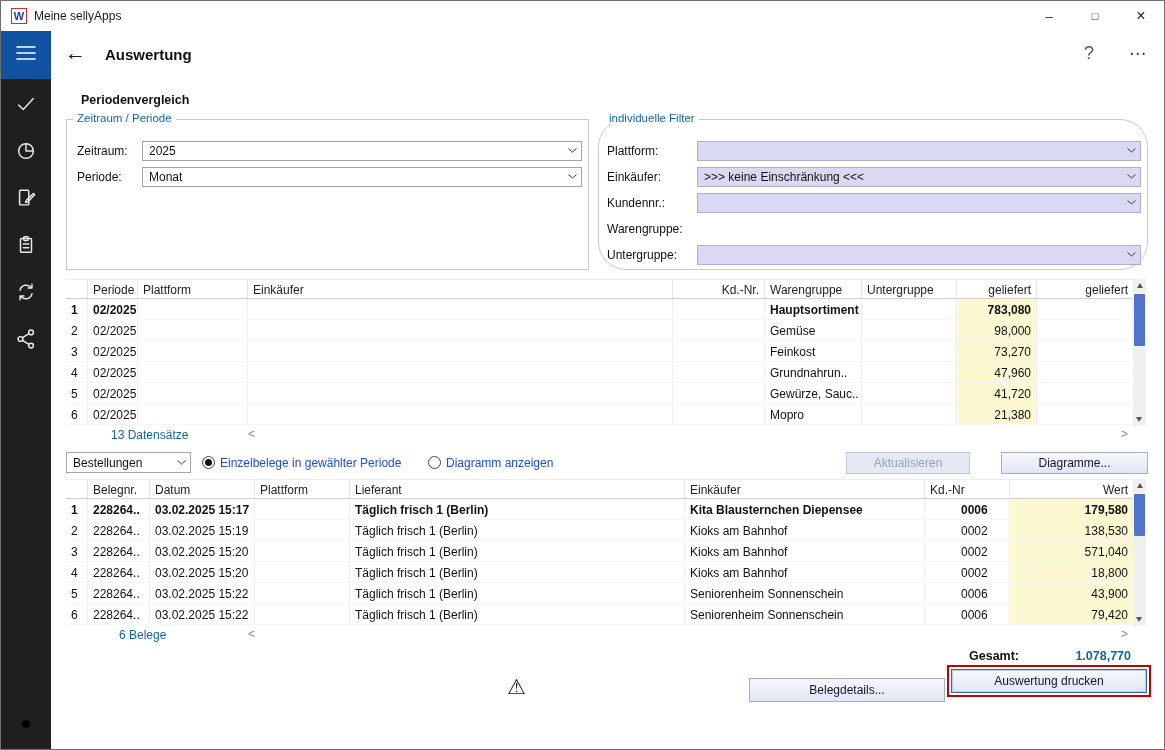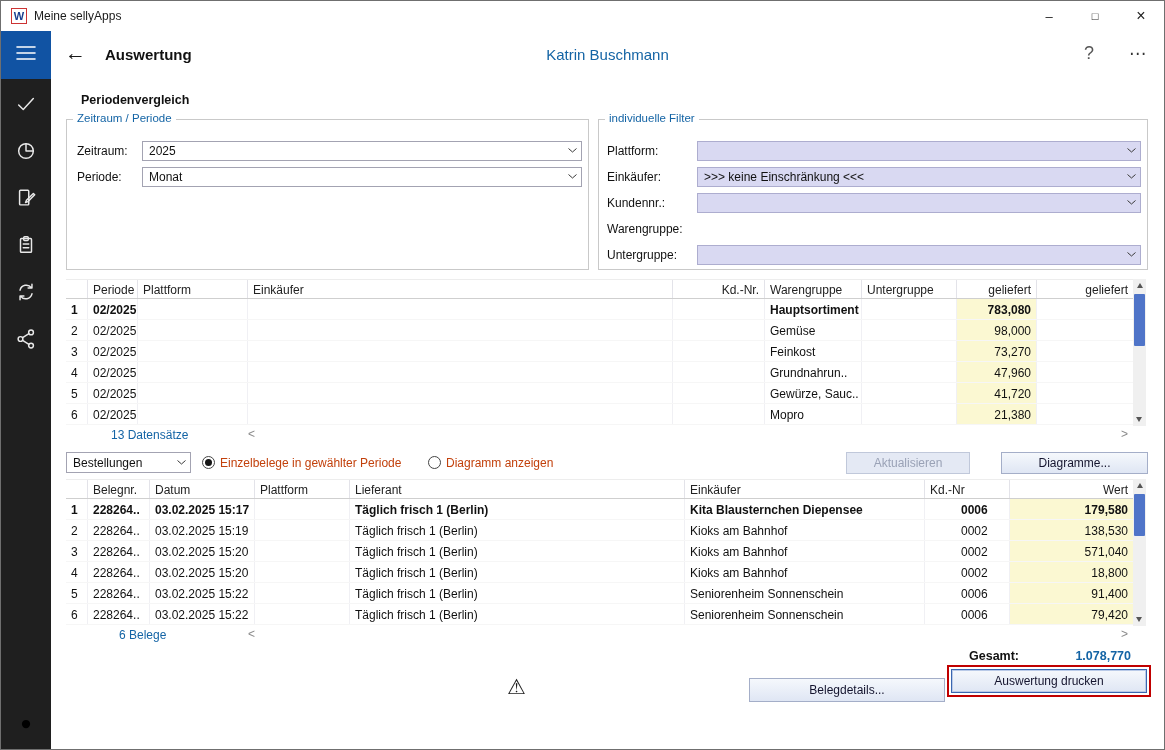--- a/index.html
+++ b/index.html
@@ -27,21 +27,21 @@
   .user-center { position:absolute; left:0; right:0; top:15px; text-align:center; }
   .user-name { font-size:15px; color:#1464a5; }
   .help { position:absolute; right:70px; top:12px; font-size:18px; color:#555; }
   .more { position:absolute; right:16px; top:12px; font-size:17px; color:#333; letter-spacing:2px; }
 
   .section-title { position:absolute; left:80px; top:92px; font-size:12.5px; font-weight:bold; color:#111; }
 
   
   .groupbox { position:absolute; border:1px solid #c9c9c9; background:#fff; box-sizing:border-box; }
   .gb-left  { left:65px; top:118px; width:523px; height:151px; }
-  .gb-right { left:597px; top:118px; width:550px; height:151px; }
+  .gb-right { left:597px; top:118px; width:550px; height:151px;border-radius:28px; }
   .legend { position:absolute; top:-8px; left:6px; background:#fff; padding:0 4px; font-size:11.5px; color:#1464a5; white-space:nowrap; }
   .flabel { position:absolute; font-size:12px; color:#111; white-space:nowrap; }
 
   
   .dd { position:absolute; box-sizing:border-box; height:20px; background:#fff; border:1px solid #a3a3b2; font-size:12px; color:#111; display:flex; align-items:center; padding:0 18px 0 6px; white-space:nowrap; overflow:hidden; }
   .dd.lav { background:#d9d9f2; border-color:#adadcf; }
   .chev-wrap { position:absolute; right:4px; top:6px; line-height:0; }
 
   
   .t { position:absolute; left:65px; width:1080px; background:#fff; }
@@ -63,21 +63,21 @@
   .tri-up { border-bottom:5px solid #555; }
   .tri-down { border-top:5px solid #555; position:absolute; bottom:0px; left:3px; }
   .vs-thumb { position:absolute; left:1px; width:11px; background:#4f74c8; border-radius:1px; }
 
   .tcount { position:absolute; font-size:12px; color:#1464a5; }
   .hnav { position:absolute; font-size:12px; color:#8a8a8a; }
 
   
   .radio { position:absolute; width:13px; height:13px; border:1px solid #444; border-radius:50%; box-sizing:border-box; background:#fff; }
   .radio .dot { position:absolute; left:2px; top:2px; width:7px; height:7px; border-radius:50%; background:#151515; }
-  .radio-label { position:absolute; font-size:12px; color:#c2410c; white-space:nowrap; }
+  .radio-label { position:absolute; font-size:12px; color:#1d4ed8; white-space:nowrap; }
 
   .btn { position:absolute; box-sizing:border-box; display:flex; align-items:center; justify-content:center; font-size:12px; color:#14142e; background:linear-gradient(#f5f8fc,#dfe6f4); border:1px solid #a4aec8; }
   .btn.disabled { background:#e4e9f4; border-color:#c0c8da; color:#9aa2b6; }
   .btn.focused { border:1px solid #3a66b0; box-shadow:inset 0 0 0 1px #b9cae8; outline:2px solid #c00000; outline-offset:2px; }
 
   .gesamt-label { position:absolute; left:968px; top:648px; font-size:12.5px; font-weight:bold; color:#111; }
   .gesamt-value { position:absolute; left:1038px; top:648px; width:92px; text-align:right; font-size:12.5px; font-weight:bold; color:#1464a5; }
 
   .warning { position:absolute; left:506px; top:674px; font-size:21px; color:#1a1a1a; }
 </style>
@@ -143,23 +143,20 @@
       <span><svg width="22" height="22" viewBox="0 0 24 24">
             <circle cx="12" cy="12" r="4.5"></circle>
             <path d="M12 2.5 v3.5 M12 18 v3.5 M2.5 12 h3.5 M18 12 h3.5 M5.3 5.3 l2.4 2.4 M16.3 16.3 l2.4 2.4 M18.7 5.3 l-2.4 2.4 M7.7 16.3 l-2.4 2.4"></path>
           </svg></span>
     </div>
   </div>
 
   <div class="app-header">
     <span class="back">←</span>
     <span class="page-title">Auswertung</span>
-    <div class="user-center">
-      <span class="user-name">Katrin Buschmann</span>
-    </div>
     <span class="help">?</span>
     <span class="more">⋯</span>
   </div>
 
   <div class="section-title">Periodenvergleich</div>
 
   <div class="groupbox gb-left">
     <span class="legend">Zeitraum / Periode</span>
     <span class="flabel" style="left:10px; top:24px;">Zeitraum:</span>
     <div class="dd" style="left:75px; top:21px; width:440px;">
@@ -377,21 +374,21 @@
       <div class="td ar yellow" style="border-right:none;">18,800</div>
     </div>
     <div class="trow">
       <div class="td">5</div>
       <div class="td">228264..</div>
       <div class="td">03.02.2025 15:22</div>
       <div class="td"></div>
       <div class="td">Täglich frisch 1 (Berlin)</div>
       <div class="td">Seniorenheim Sonnenschein</div>
       <div class="td pad-kd">0006</div>
-      <div class="td ar yellow" style="border-right:none;">91,400</div>
+      <div class="td ar yellow" style="border-right:none;">43,900</div>
     </div>
     <div class="trow">
       <div class="td">6</div>
       <div class="td">228264..</div>
       <div class="td">03.02.2025 15:22</div>
       <div class="td"></div>
       <div class="td">Täglich frisch 1 (Berlin)</div>
       <div class="td">Seniorenheim Sonnenschein</div>
       <div class="td pad-kd">0006</div>
       <div class="td ar yellow" style="border-right:none;">79,420</div>

